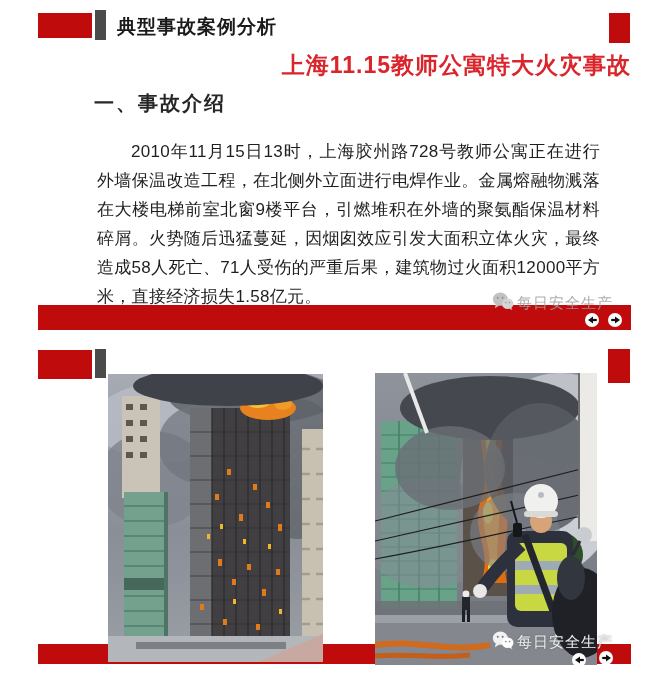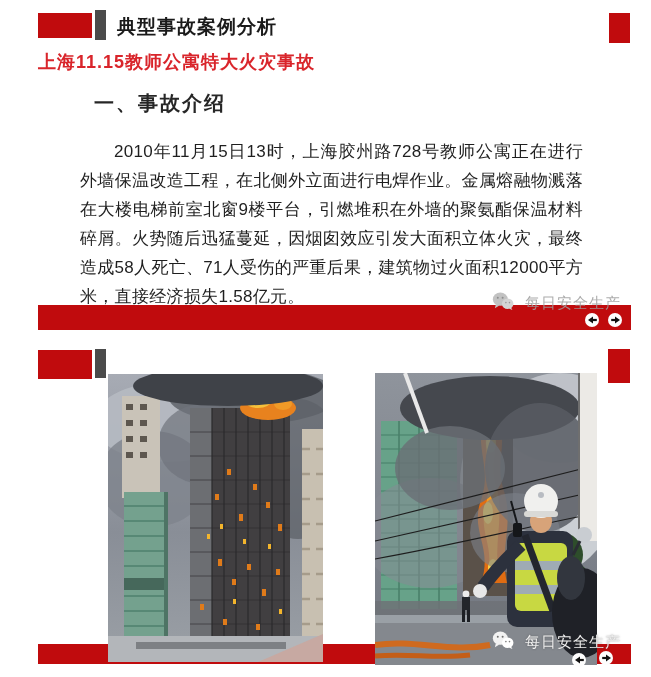--- a/index.html
+++ b/index.html
@@ -12,33 +12,33 @@
   .abs { position: absolute; }
   
   .red-block { background: #c00b0d; }
   .gray-block { background: #4b4b4b; }
   
   .hdr-title {
     left: 117px; top: 11px; font-size: 19px; font-weight: bold;
     color: #1a1a1a; letter-spacing: 1px; line-height: 30px;
   }
   .slide-title {
-    left: 38px; top: 49px; width: 593px; text-align: left;
-    font-size: 18px; font-weight: bold; color: #d9252b; letter-spacing: 1px;
+    left: 38px; top: 49px; width: 593px; text-align: right;
+    font-size: 23px; font-weight: bold; color: #d9252b; letter-spacing: 1px;
   }
   .section-heading {
     left: 94px; top: 89px; font-size: 20px; color: #262626; letter-spacing: 2px;
   }
   .body-text {
-    left: 80px; top: 136px; width: 503px;
+    left: 97px; top: 136px; width: 503px;
     font-size: 17px; line-height: 1.71; color: #1f1f1f;
     text-indent: 2em; letter-spacing: 0.3px; text-align: justify;
   }
   
-  .wm { display: flex; align-items: center; gap: 11px; z-index: 5; }
+  .wm { display: flex; align-items: center; gap: 3px; z-index: 5; }
   .wm-top { left: 492px; top: 291px; color: #a9a9a9; }
   .wm-bottom { left: 492px; top: 630px; color: #ededed; }
   .wm-text { font-size: 15px; letter-spacing: 1px; }
   .wm-top .wm-text { color: #9f9f9f; opacity: .85; }
   .wm-bottom .wm-text { color: #ededed; text-shadow: 0 0 2px rgba(60,60,60,.6); }
   
   .band { background: #c00b0d; z-index: 2; }
   .band-1 { left: 38px; top: 304px; width: 593px; height: 25px; }
   .band-2 { left: 38px; top: 643px; width: 593px; height: 20px; z-index: 1; }
   

